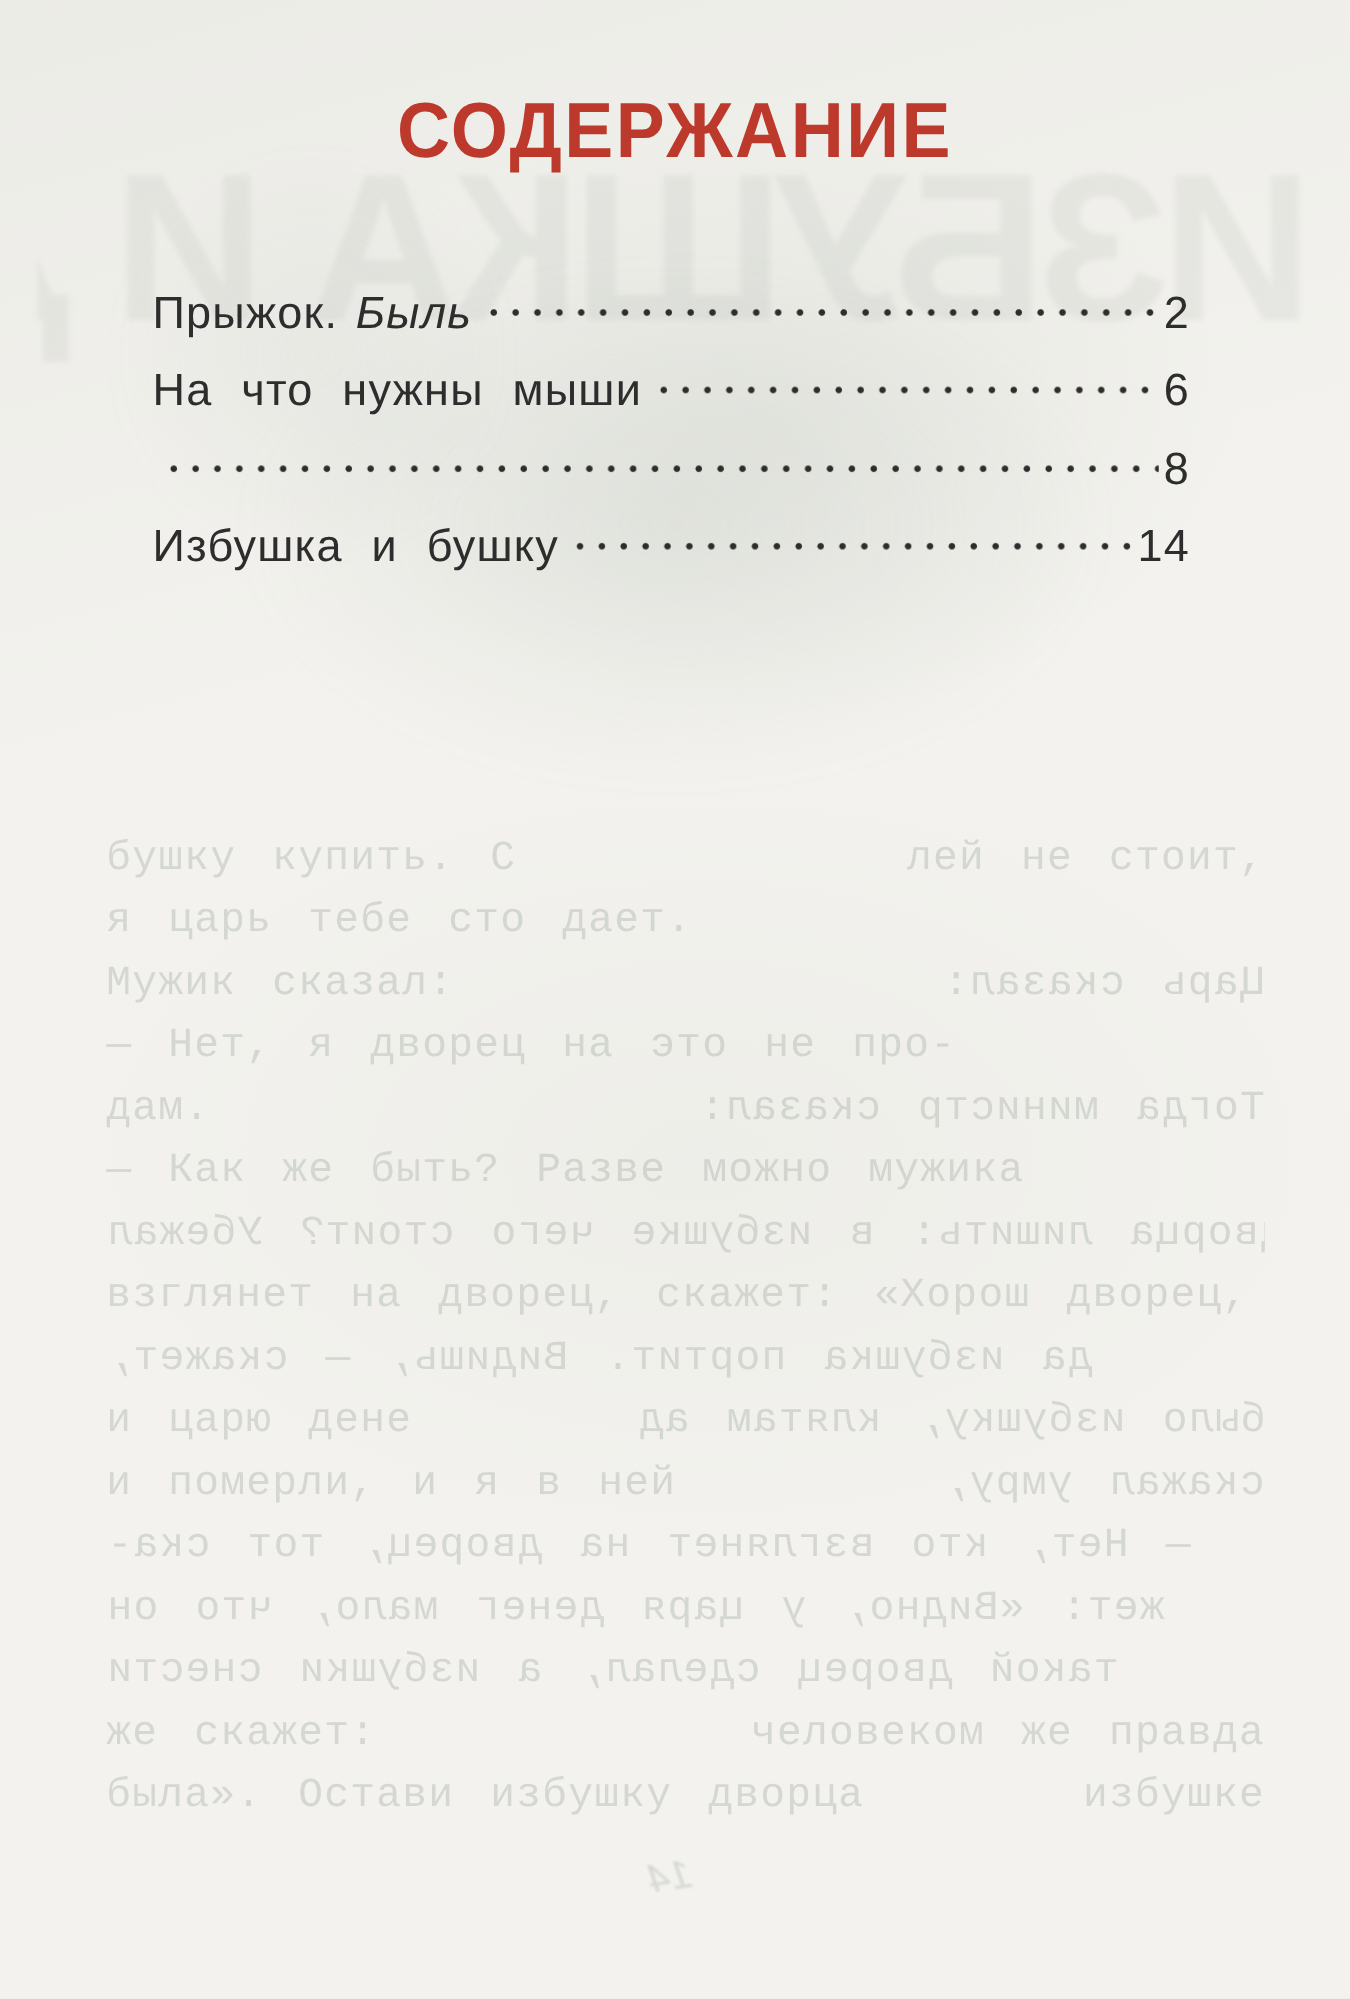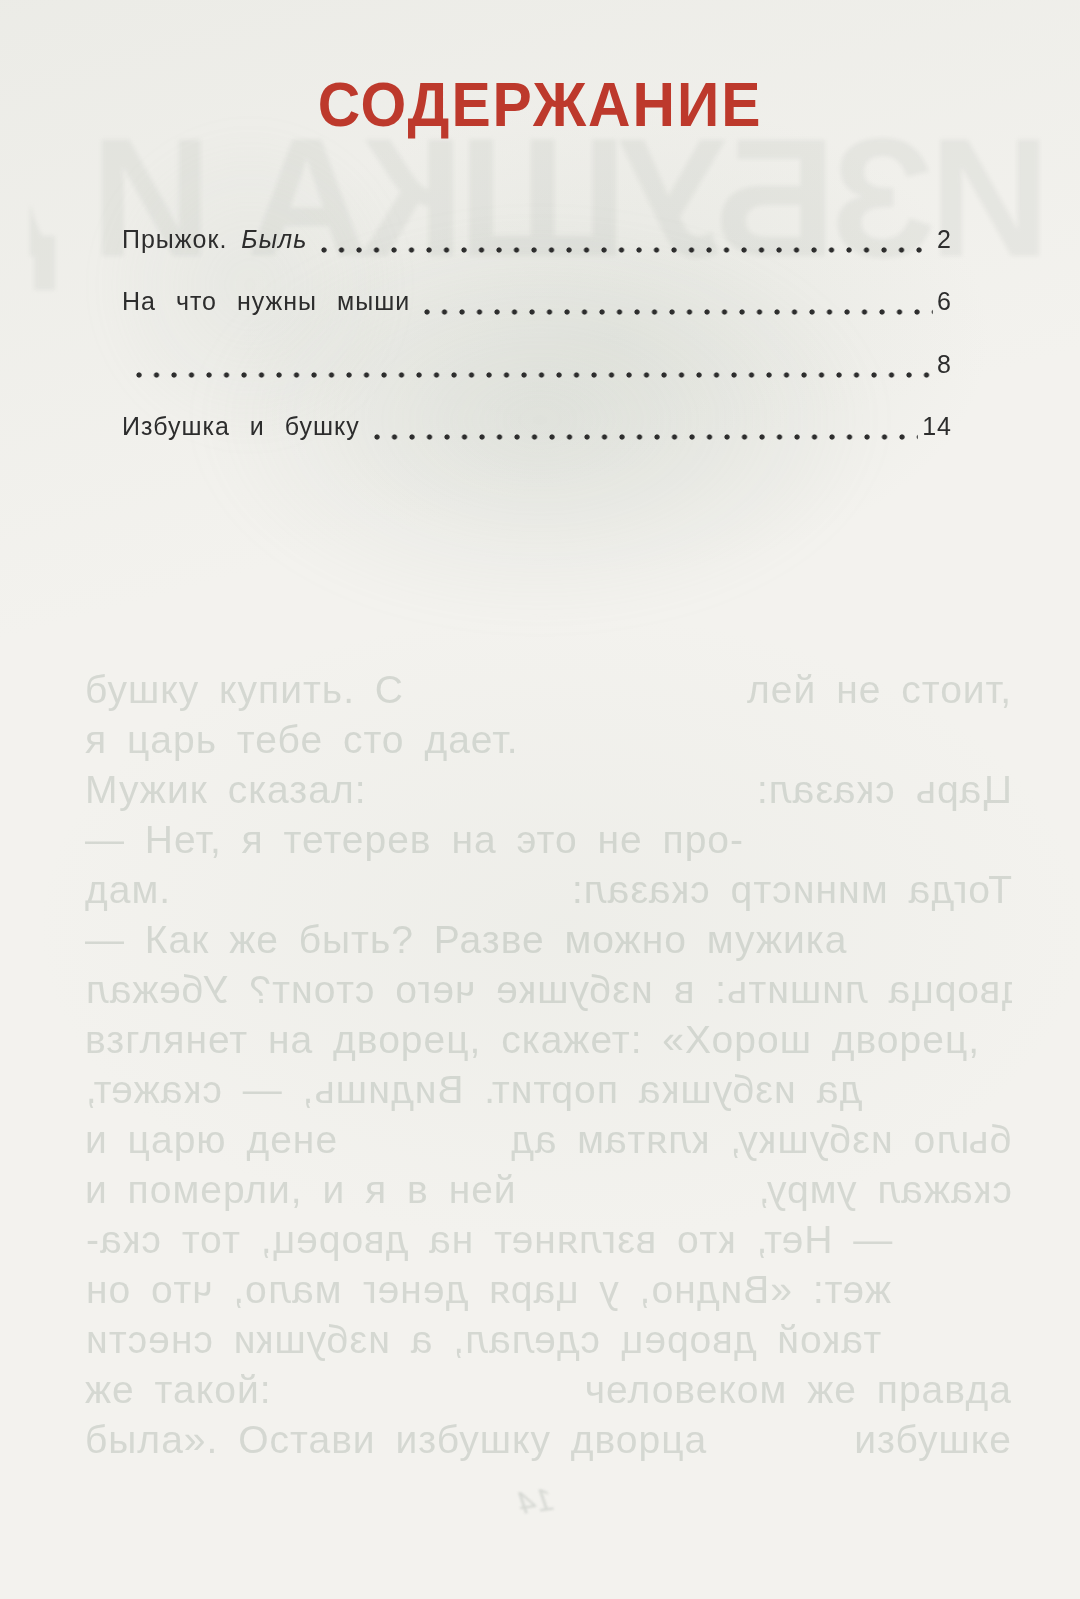--- a/index.html
+++ b/index.html
@@ -35,25 +35,25 @@
     position:absolute;top:120px;left:90px;width:320px;height:330px;
     background:radial-gradient(ellipse at center, rgba(182,192,182,0.14), rgba(182,192,182,0) 70%);
     filter:blur(12px);
   }
   .ghost-lines{
     position:absolute;top:668px;left:85px;right:68px;
   }
   .gline{
     display:flex;justify-content:space-between;align-items:baseline;
     height:50px;
-    font-size:39px;
+    font-size:33px;
     color:rgba(128,143,133,0.26);
     letter-spacing:1px;word-spacing:8px;
     filter:blur(0.6px);
-    white-space:nowrap;overflow:hidden;
+    white-space:nowrap;overflow:hidden;font-family:Liberation Mono, monospace;
   }
   .gseg{display:inline-block;}
   .gseg.mirror{transform:scaleX(-1);}
   .ghost-pageno{
     position:absolute;top:1483px;left:518px;
     font-size:32px;font-style:italic;
     color:rgba(140,152,144,0.28);
     transform:scaleX(-1) rotate(8deg);
     filter:blur(0.8px);
   }
@@ -62,23 +62,23 @@
   .toc-title{
     position:absolute;top:70px;left:0;width:1080px;margin:0;
     text-align:center;
     font-size:60px;font-weight:bold;
     letter-spacing:2px;
     color:#bd392c;
     transform:scale(0.98,1.04);
   }
   .toc{position:absolute;top:208px;left:122px;right:128px;}
   .toc-row{
-    display:flex;align-items:center;
+    display:flex;align-items:flex-end;
     height:62.5px;
-    font-size:25px;
+    font-size:36px;
     color:#2d2d2d;
     letter-spacing:1px;
   }
   .toc-label{white-space:nowrap;word-spacing:12px;}
   .toc-label i{margin-left:14px;font-family:"Liberation Sans",sans-serif;}
   .toc-leader{
     flex:1 1 auto;
     height:10px;min-width:30px;
     align-self:flex-end;
     margin:0 4px 16px 14px;
@@ -104,21 +104,21 @@
           <span class="gseg">лей не стоит,</span>
         </div>
         <div class="gline">
           <span class="gseg">я царь тебе сто дает.</span>
         </div>
         <div class="gline">
           <span class="gseg">Мужик сказал:</span>
           <span class="gseg mirror">Царь сказал:</span>
         </div>
         <div class="gline">
-          <span class="gseg">— Нет, я тетерев на это не про-</span>
+          <span class="gseg">— Нет, я дворец на это не про-</span>
         </div>
         <div class="gline">
           <span class="gseg">дам.</span>
           <span class="gseg mirror">Тогда министр сказал:</span>
         </div>
         <div class="gline">
           <span class="gseg">— Как же быть? Разве можно мужика</span>
         </div>
         <div class="gline">
           <span class="gseg mirror">дворца лишить: в избушке чего стоит? Убежал</span>
@@ -140,21 +140,21 @@
         <div class="gline">
           <span class="gseg mirror">— Нет, кто взглянет на дворец, тот ска-</span>
         </div>
         <div class="gline">
           <span class="gseg mirror">жет: «Видно, у царя денег мало, что он</span>
         </div>
         <div class="gline">
           <span class="gseg mirror">такой дворец сделал, а избушки снести</span>
         </div>
         <div class="gline">
-          <span class="gseg">же такой:</span>
+          <span class="gseg">же скажет:</span>
           <span class="gseg">человеком же правда</span>
         </div>
         <div class="gline">
           <span class="gseg">была». Остави избушку дворца</span>
           <span class="gseg">избушке</span>
         </div>
       </div>
     <div class="ghost-pageno">14</div>
   </div>
 

